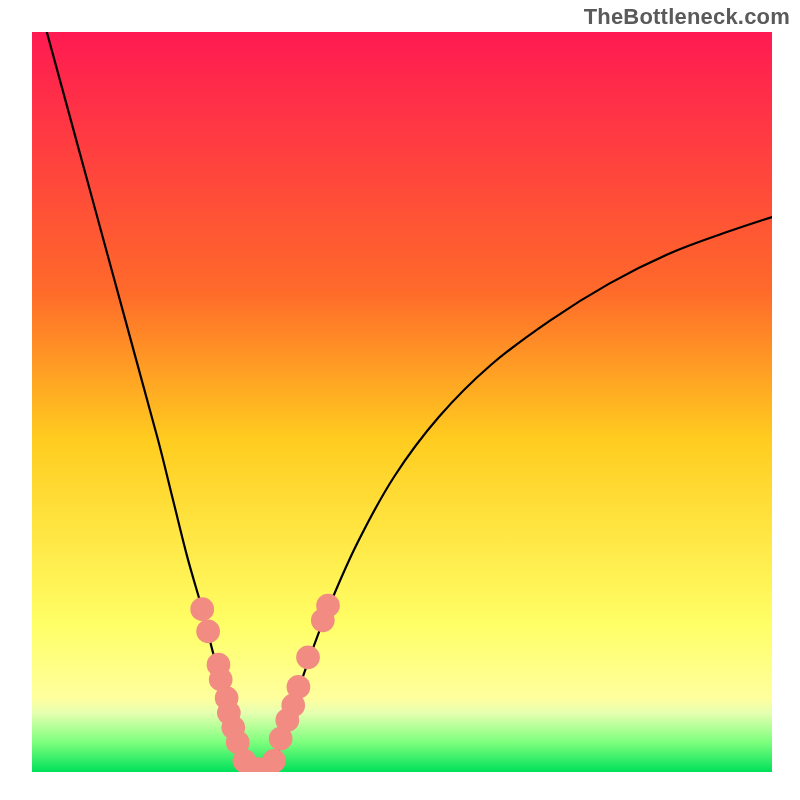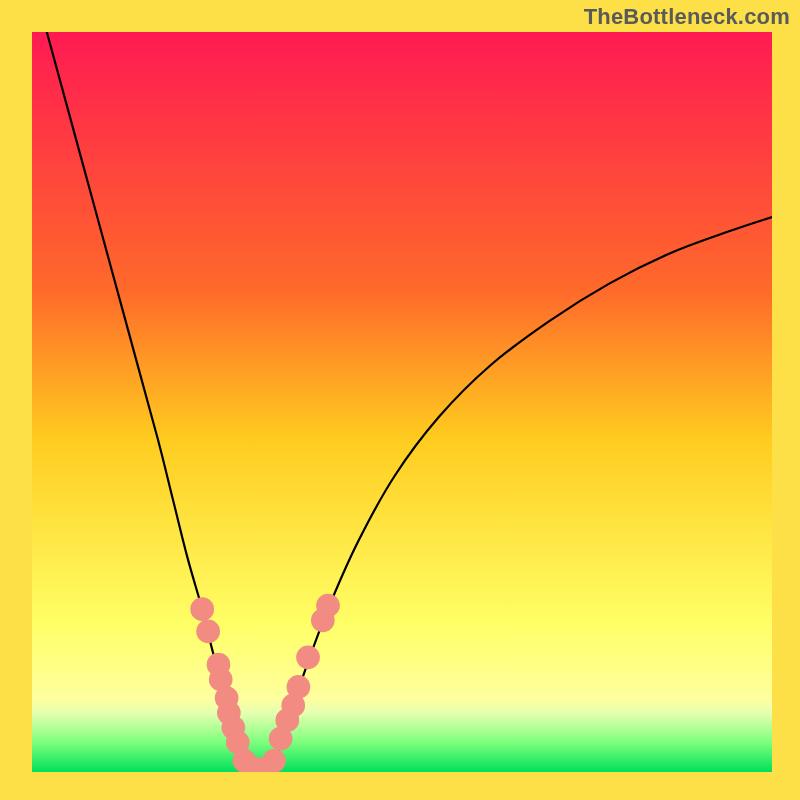--- a/index.html
+++ b/index.html
@@ -8,21 +8,21 @@
     width: 800px;
     height: 800px;
     background: #000;
     overflow: hidden;
     font-family: Arial, Helvetica, sans-serif;
   }
   .frame {
     position: absolute;
     width: 800px;
     height: 800px;
-    background: #fde047;
+    background: #ffffff;
   }
   .plot {
     position: absolute;
     left: 32px;
     top: 32px;
     width: 740px;
     height: 740px;
     overflow: hidden;
   }
   .watermark {

